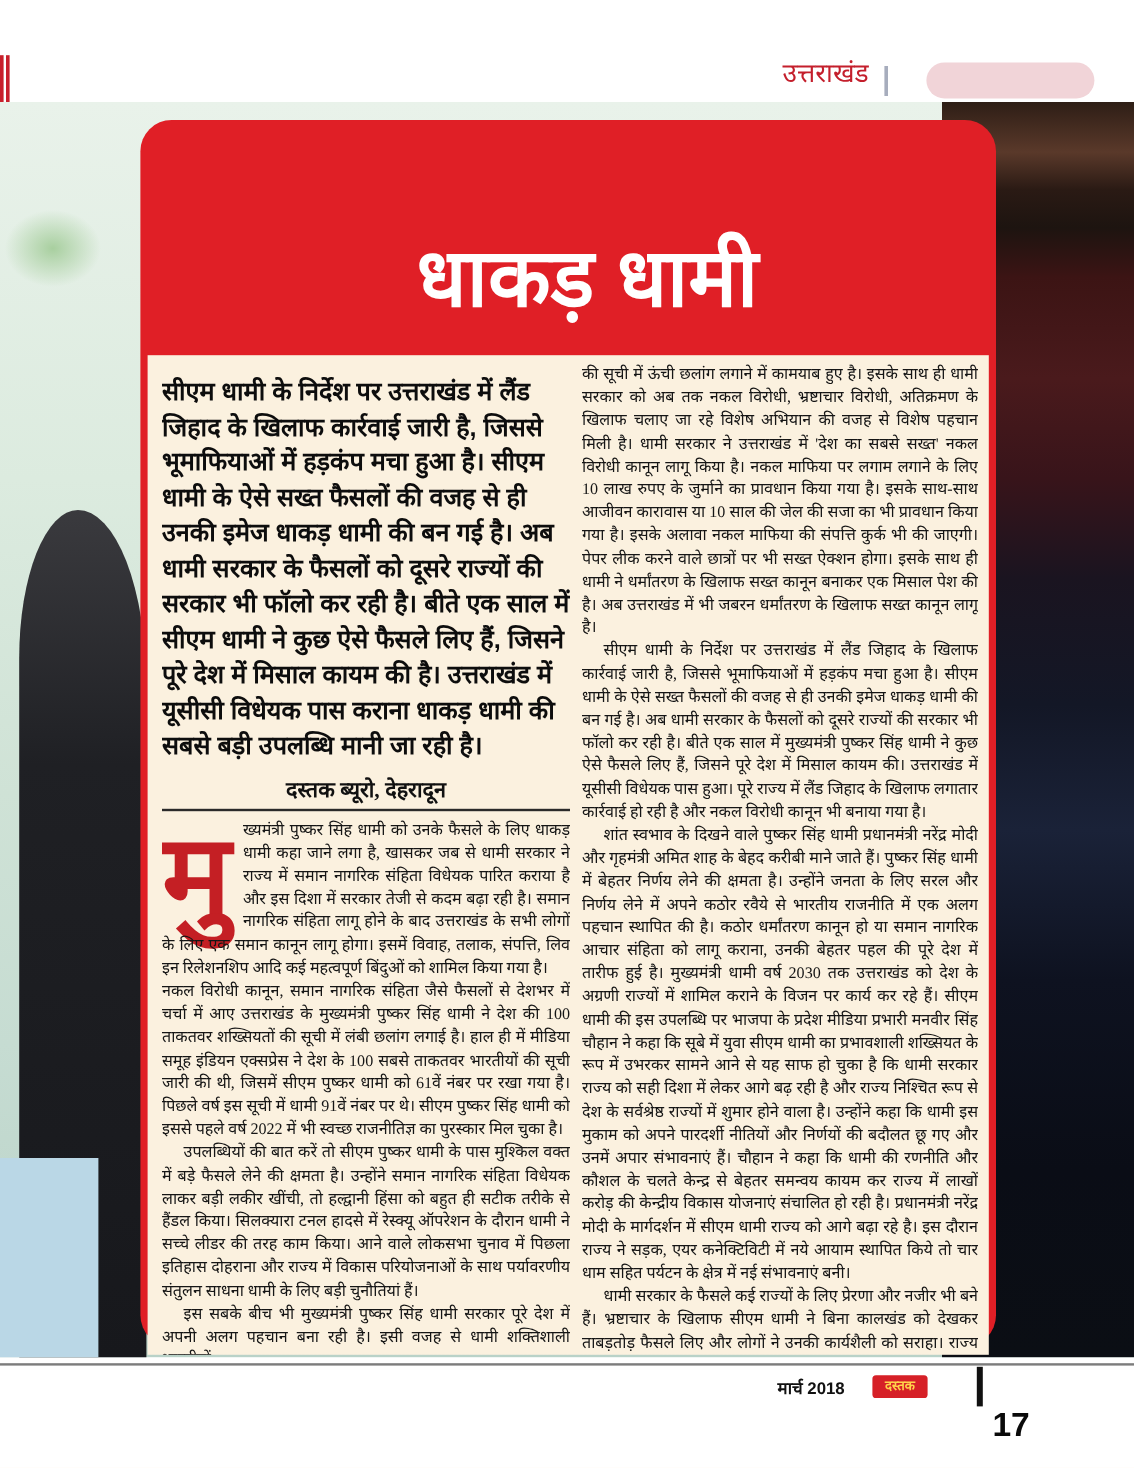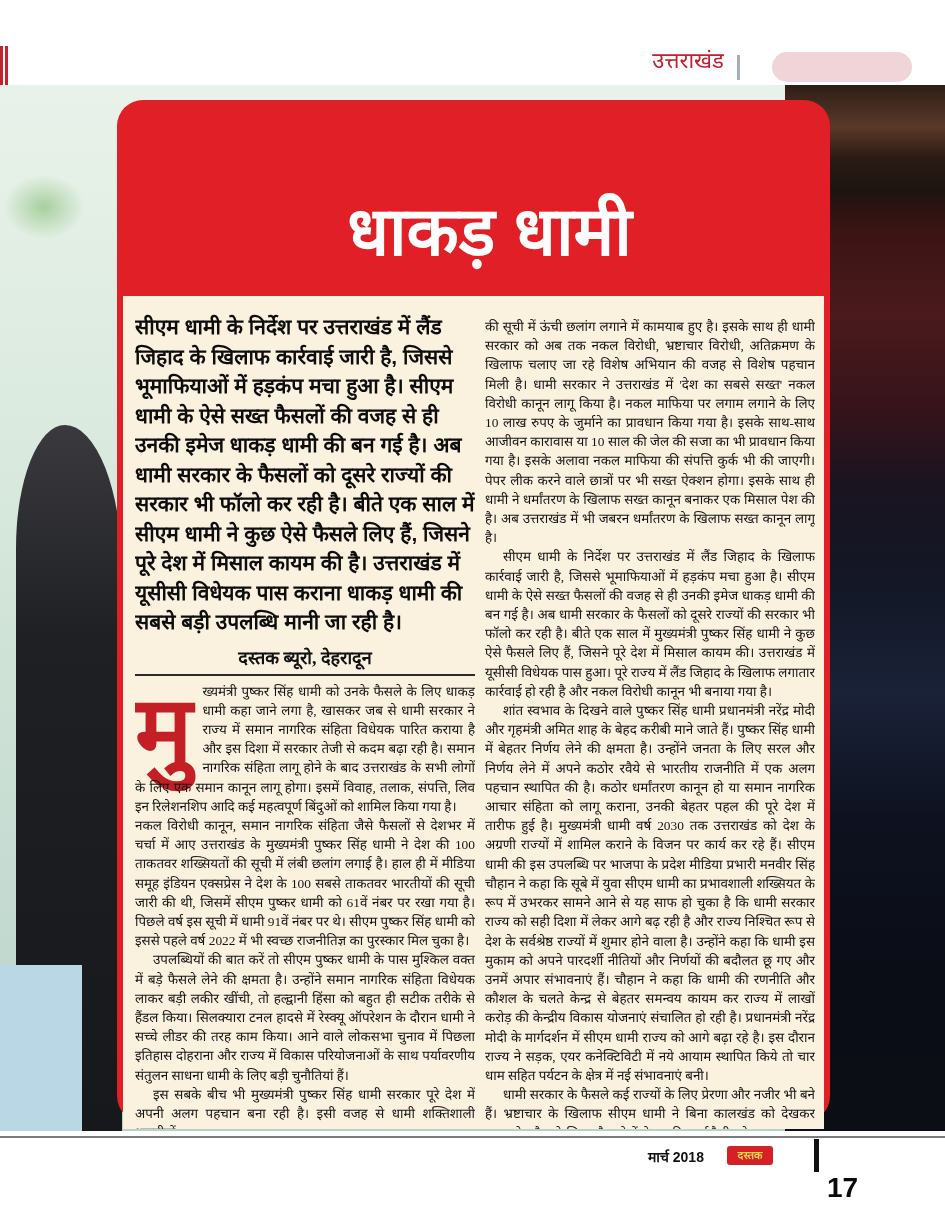--- a/index.html
+++ b/index.html
@@ -33,21 +33,21 @@
     font-family:"Liberation Sans","DejaVu Sans",sans-serif;
     font-size:40px;font-weight:bold;letter-spacing:0px;}
   .big-title{position:absolute;left:0;top:82px;width:100%;text-align:center;color:#ffffff;
     font-family:"Liberation Sans","DejaVu Sans",sans-serif;
     font-size:68px;font-weight:800;margin-left:16px;}
 
   #body-area{position:absolute;left:6px;top:196px;width:701px;height:833px;
     background:#fbf1df;overflow:hidden;}
   .col{position:absolute;top:0;height:100%;overflow:hidden;}
   #col-left{left:12px;width:340px;}
-  #col-right{left:362px;width:330px;padding-top:6px;box-sizing:border-box;margin-top:15px;}
+  #col-right{left:362px;width:330px;padding-top:6px;box-sizing:border-box;}
 
   .intro{margin:16px 0 6px 0;
     font-family:"Liberation Sans","DejaVu Sans",sans-serif;
     font-size:21px;line-height:29.5px;font-weight:bold;color:#0d0d0d;}
   .byline{margin:8px 0 6px 0;padding-bottom:5px;border-bottom:2px solid #2a2a2a;
     text-align:center;font-weight:bold;font-size:18px;color:#111;}
   p.body{margin:0;font-size:13.4px;line-height:19.2px;color:#151515;
     text-align:justify;}
   p.body.indent{text-indent:18px;}
   .dropcap{float:left;font-family:"Liberation Sans","DejaVu Sans",sans-serif;

